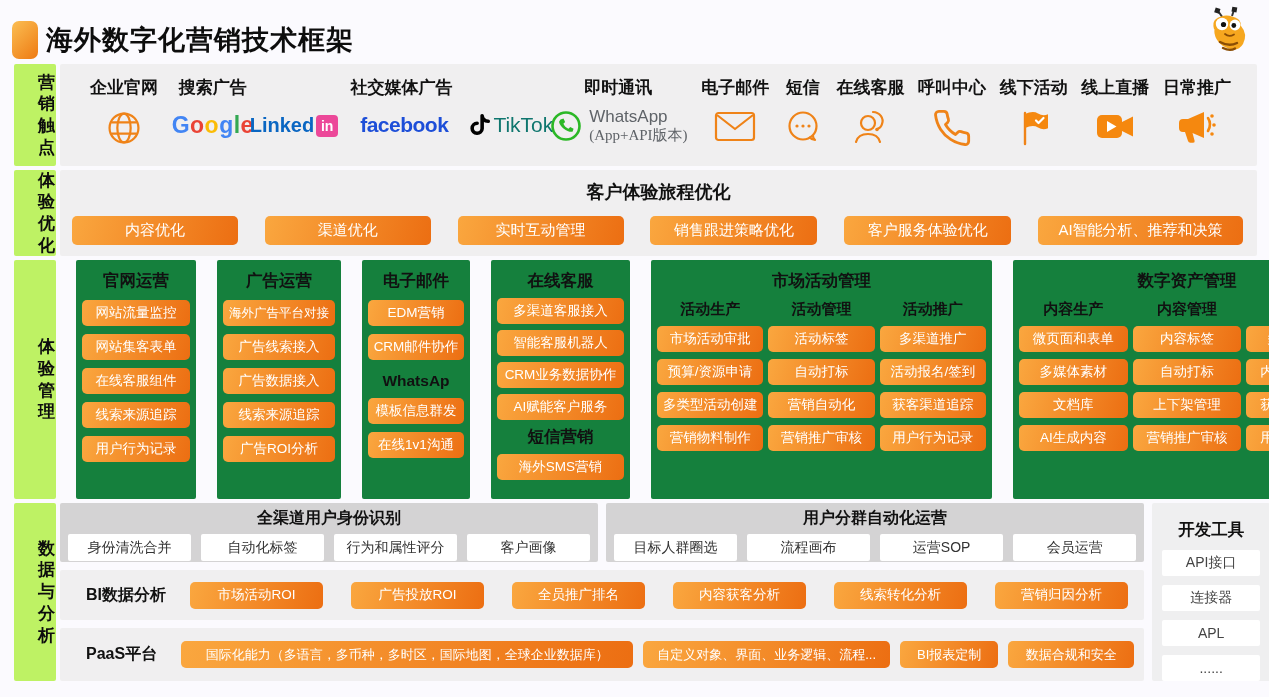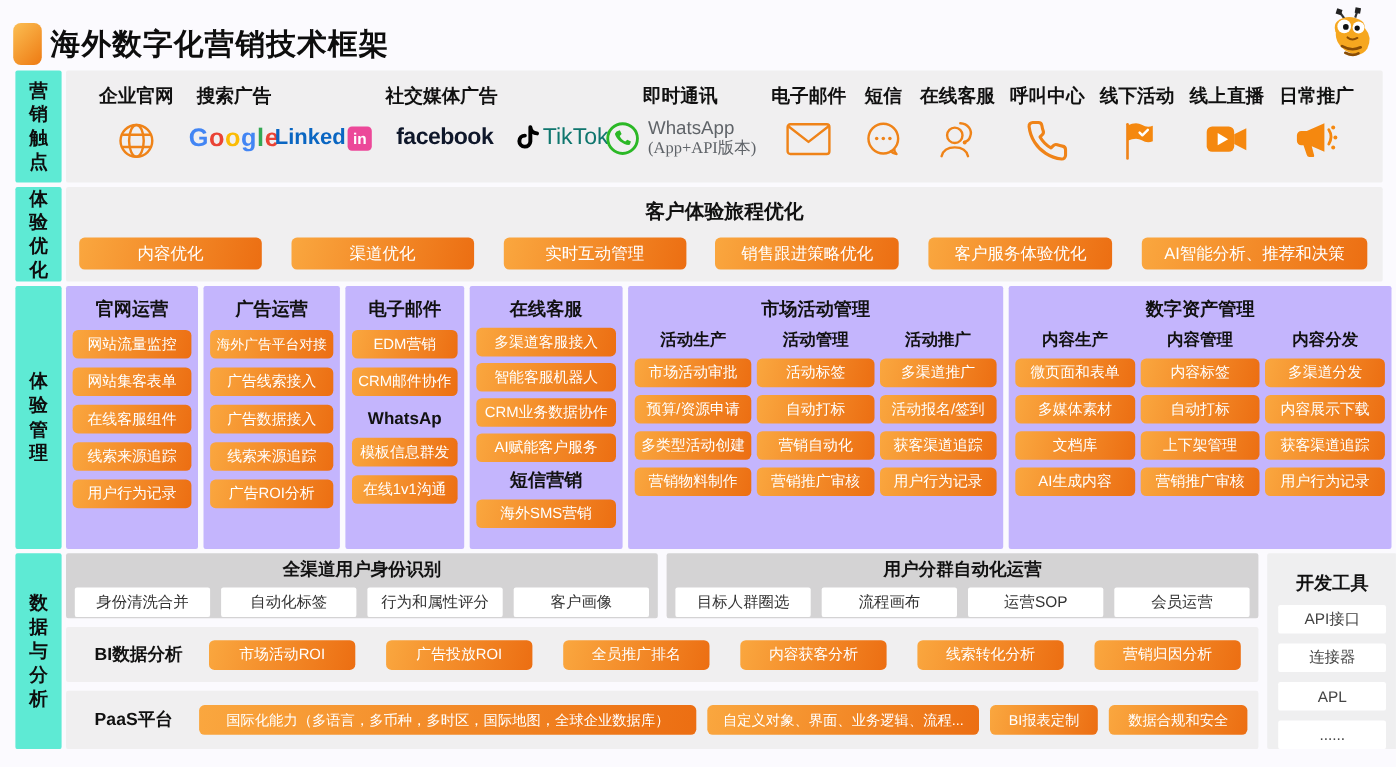--- a/index.html
+++ b/index.html
@@ -12,22 +12,22 @@
 
   
   .header { display:flex; align-items:center; padding:16px 0 0 12px; height:64px; }
   .accent { width:26px; height:38px; border-radius:7px;
     background:linear-gradient(135deg,#FBBE53,#EE7A12); margin-right:8px; }
   h1 { font-size:27px; font-weight:900; letter-spacing:1px; color:#0d0d0d; }
   .bee { position:absolute; right:16px; top:6px; }
 
   
   .row { display:flex; margin:0 12px 4px 14px; }
-  .side { width:42px; background:#5eead4; border-radius:2px; margin-right:4px;
-    display:flex; align-items:center; justify-content:center; flex:none; }
+  .side { width:42px; background:#bef264; border-radius:2px; margin-right:4px;
+    display:flex; align-items:center; justify-content:flex-end; flex:none; }
   .side span { display:block; width:19px; word-break:break-all; text-align:center;
     font-weight:bold; font-size:17px; line-height:1.28; color:#0d0d0d; }
   .band { background:#F0EFF0; border-radius:2px; flex:1; }
 
   .obtn { background:linear-gradient(105deg,#FAA73F 0%,#EC6E12 100%);
     color:#fff; text-align:center; border-radius:5px; font-size:13.5px;
     display:flex; align-items:center; justify-content:center;
     padding:0 4px; white-space:nowrap; overflow:hidden; }
   .chip { background:#fff; color:#333; font-size:14px; text-align:center;
     display:flex; align-items:center; justify-content:center; border-radius:2px; }
@@ -39,40 +39,40 @@
   .tp-label { font-size:17px; font-weight:bold; margin-bottom:9px; white-space:nowrap; }
   .logo-row { display:flex; align-items:center; gap:22px; }
   .google { font-size:23px; font-weight:bold; letter-spacing:.5px; }
   .google .g1{color:#4285F4}.google .g2{color:#EA4335}.google .g3{color:#FBBC05}
   .google .g4{color:#4285F4}.google .g5{color:#34A853}.google .g6{color:#EA4335}
   .linkedin { display:flex; align-items:flex-end; gap:2px; }
   .linkedin .ltxt { color:#0A66C2; font-weight:bold; font-size:20px; }
   .linkedin .lin { width:22px; height:22px; background:#ec4899; border-radius:4px;
     color:#fff; font-weight:bold; font-size:14px; display:flex; align-items:center;
     justify-content:center; }
-  .fb { color:#0f172a; font-weight:bold; font-size:21px; letter-spacing:-.5px; }
+  .fb { color:#1d4ed8; font-weight:bold; font-size:21px; letter-spacing:-.5px; }
   .tiktok { display:flex; align-items:center; gap:3px; font-weight:400; font-size:21px; color:#0f766e; }
   .wa { display:flex; align-items:center; gap:6px; }
   .wa-text { display:flex; flex-direction:column; line-height:1.1;justify-content:flex-end; }
   .wa-name { color:#5f6368; font-size:17px; }
   .wa-sub { color:#5f6368; font-size:15px;font-family:Liberation Serif, serif; }
 
   
   .row2 { height:86px; }
   .band2 { position:relative; padding-top:10px; }
   .journey-header { text-align:center; font-size:18px; font-weight:900; }
   .journey-btns { display:flex; justify-content:space-between; padding:12px 14px 0 12px; }
   .journey-btns .obtn { height:29px; font-size:15px; }
   .jb0{width:166px}.jb1{width:166px}.jb2{width:166px}
   .jb3{width:167px}.jb4{width:167px}.jb5{width:205px}
 
   
   .row3 { height:239px; }
   .band3 { background:none; display:flex; gap:5px; }
-  .panel { background:#c4b5fd; border-radius:2px; padding:4px 6px; }
+  .panel { background:#15803d; border-radius:2px; padding:4px 6px;margin-left:16px; }
   .ptitle { font-size:16.5px; font-weight:900; text-align:center; margin:6px 0 4px; white-space:nowrap; }
   .psub { font-size:15px; font-weight:bold; text-align:center; margin:4px 0 2px; white-space:nowrap; }
   .panel .obtn { height:26px; margin:7px 0; }
   .p-web{width:120px}.p-ad{width:124px}.p-mail{width:108px}.p-svc{width:139px}
   .p-camp{width:341px}.p-dam{width:348px}
   .p-mail .obtn,.p-web .obtn,.p-ad .obtn{margin:8px 0;}
   .subcols { display:flex; gap:5px; }
   .subcol { flex:1; }
   .p-svc .obtn { margin:6px 0; }
 

